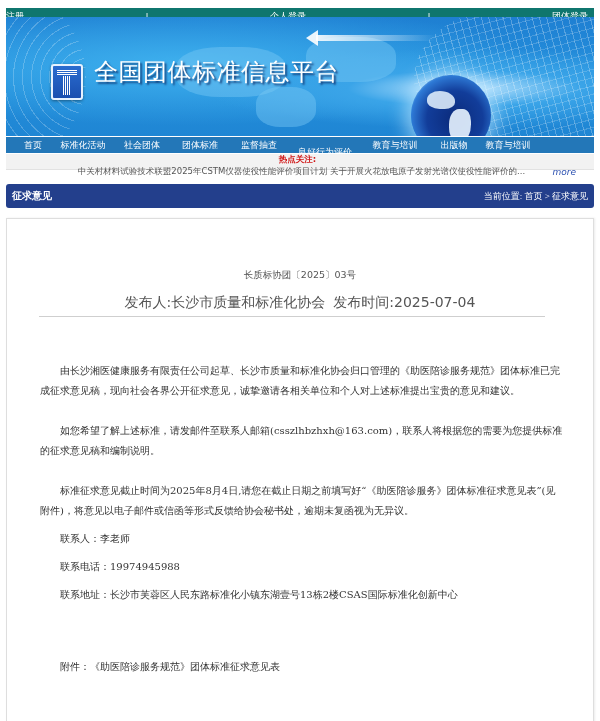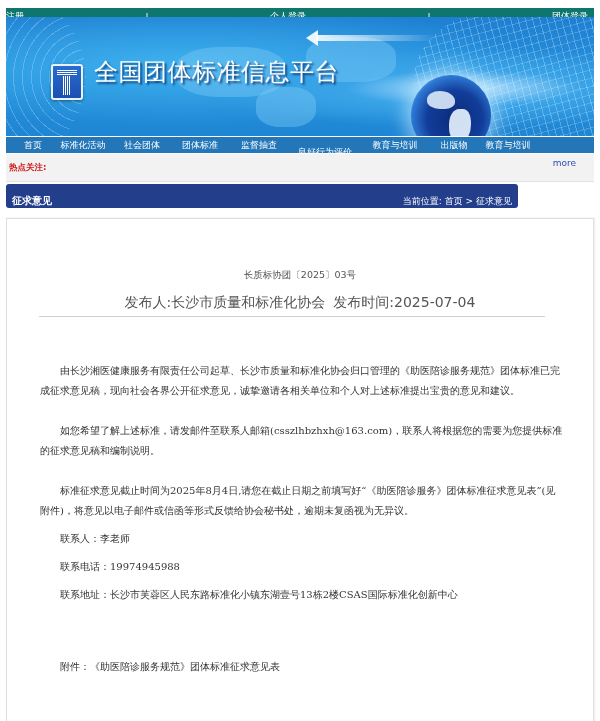--- a/index.html
+++ b/index.html
@@ -76,33 +76,33 @@
   
   .nav {
     position: absolute; left: 6px; top: 137px; width: 588px; height: 16px;
     background: #2377b8;
     display: flex; align-items: center; padding-left: 8px;
   }
   .nav-item { font-size: 9px; color: #ffffff; margin-right: 0; text-align: center; }
 
   
   .hotbar {
-    position: absolute; left: 6px; top: 154px; width: 588px; height: 28px;
+    position: absolute; left: 6px; top: 154px; width: 588px; height: 16px;
     background: #f2f2f2; border-bottom: 1px solid #e2e2e2;
-    display: flex; align-items: center; padding-left: 3px; font-size: 8.5px; color: #555;
+    display: flex; align-items: center; padding-left: 3px; font-size: 8.5px; color: #555; flex-direction: column;
   }
   .hot-label { color: #d01818; font-weight: bold; margin-right: 8px; }
   .hot-text { color: #555; white-space: nowrap; }
-  .hot-more { position: absolute; right: 18px; top: 4px; color: #2a4fb0; font-size: 9px; }
+  .hot-more { position: absolute; right: 18px; top: 13px; color: #2a4fb0; font-size: 9px; font-style: italic; }
 
   
   .sec-header {
-    position: absolute; left: 6px; top: 184px; width: 512px; height: 24px;
+    position: absolute; left: 6px; top: 184px; width: 588px; height: 24px;
     background: #233f8c; border-radius: 3px;
-    display: flex; align-items: flex-end; justify-content: space-between; padding: 0 6px 0 6px;
+    display: flex; align-items: center; justify-content: space-between; padding: 0 6px 0 6px; font-family: Liberation Serif, serif;
   }
   .sec-title { color: #ffffff; font-size: 10px; font-weight: bold; }
   .breadcrumb { color: #ffffff; font-size: 9px; }
   .breadcrumb span { color: #ffffff; }
 
   
   .card {
     position: absolute; left: 6px; top: 218px; width: 588px; height: 520px;
     background: #ffffff; border: 1px solid #dedede;
     box-shadow: 1px 0 2px rgba(0,0,0,0.08);
@@ -175,20 +175,21 @@
   <span class="nav-item" style="width:60px;">团体标准</span>
   <span class="nav-item" style="width:58px;">监督抽查</span>
   <span class="nav-item" style="width:74px;margin-top:14px;">良好行为评价</span>
   <span class="nav-item" style="width:66px;">教育与培训</span>
   <span class="nav-item" style="width:52px;">出版物</span>
   <span class="nav-item" style="width:56px;">教育与培训</span>
 </div>
 
 <div class="hotbar">
   <span class="hot-label">热点关注:</span>
+  <span class="hot-text">中关村材料试验技术联盟2025年CSTM仪器使役性能评价项目计划 关于开展火花放电原子发射光谱仪使役性能评价的...</span>
   <span class="hot-more">more</span>
 </div>
 
 <div class="sec-header">
   <span class="sec-title">征求意见</span>
   <span class="breadcrumb">
     <span>当前位置:</span>
     <span>首页</span>
     <span>&gt;</span>
     <span>征求意见</span>

